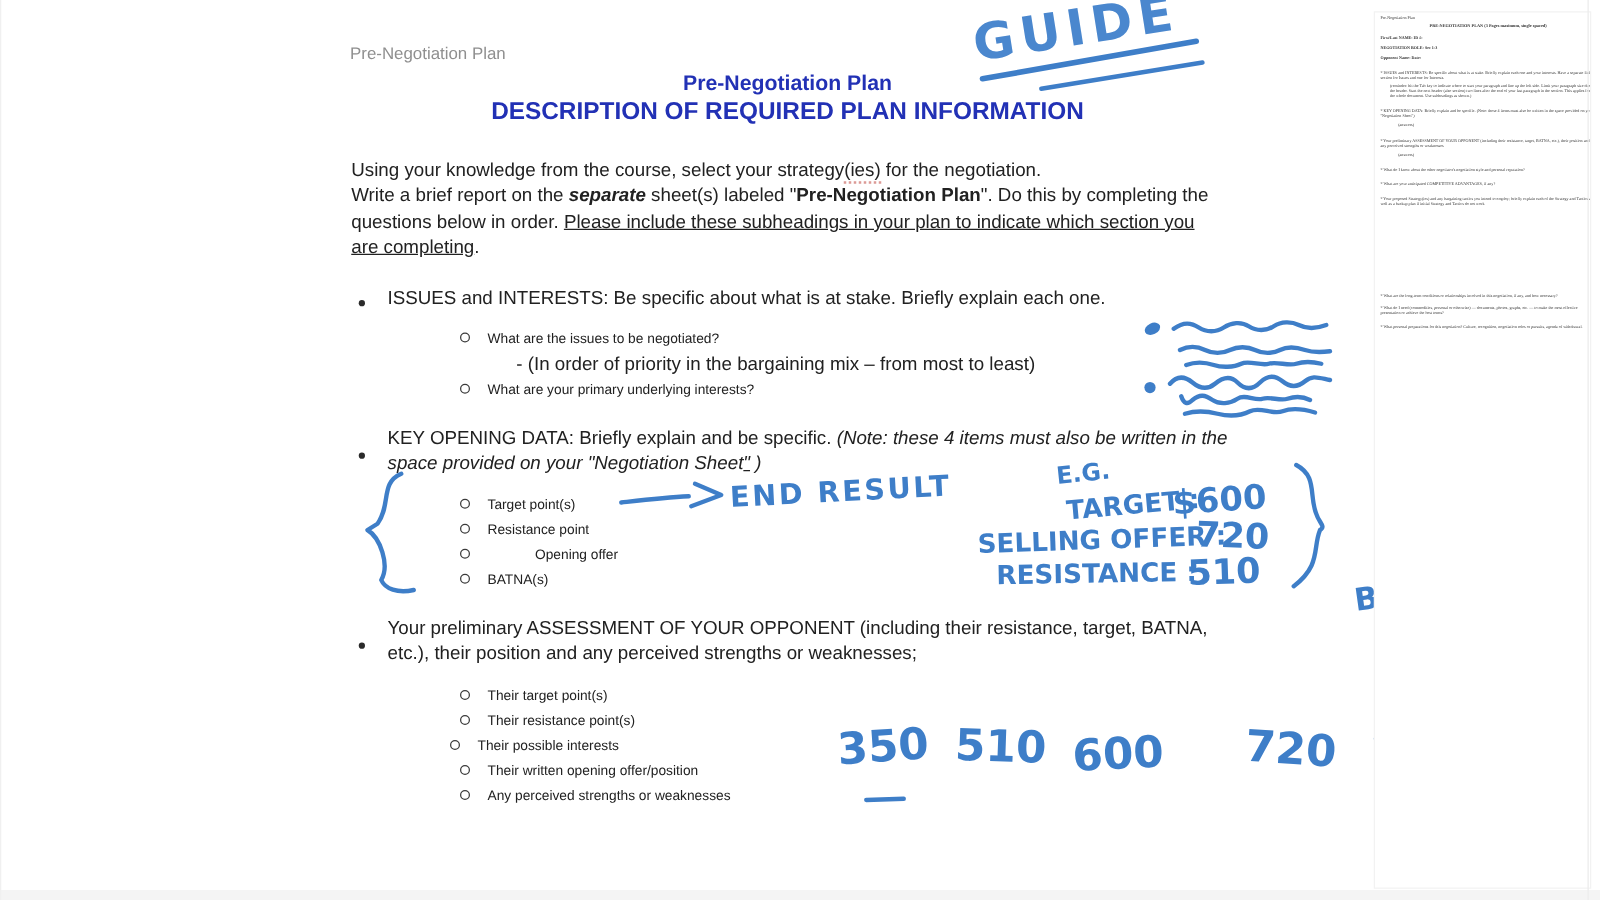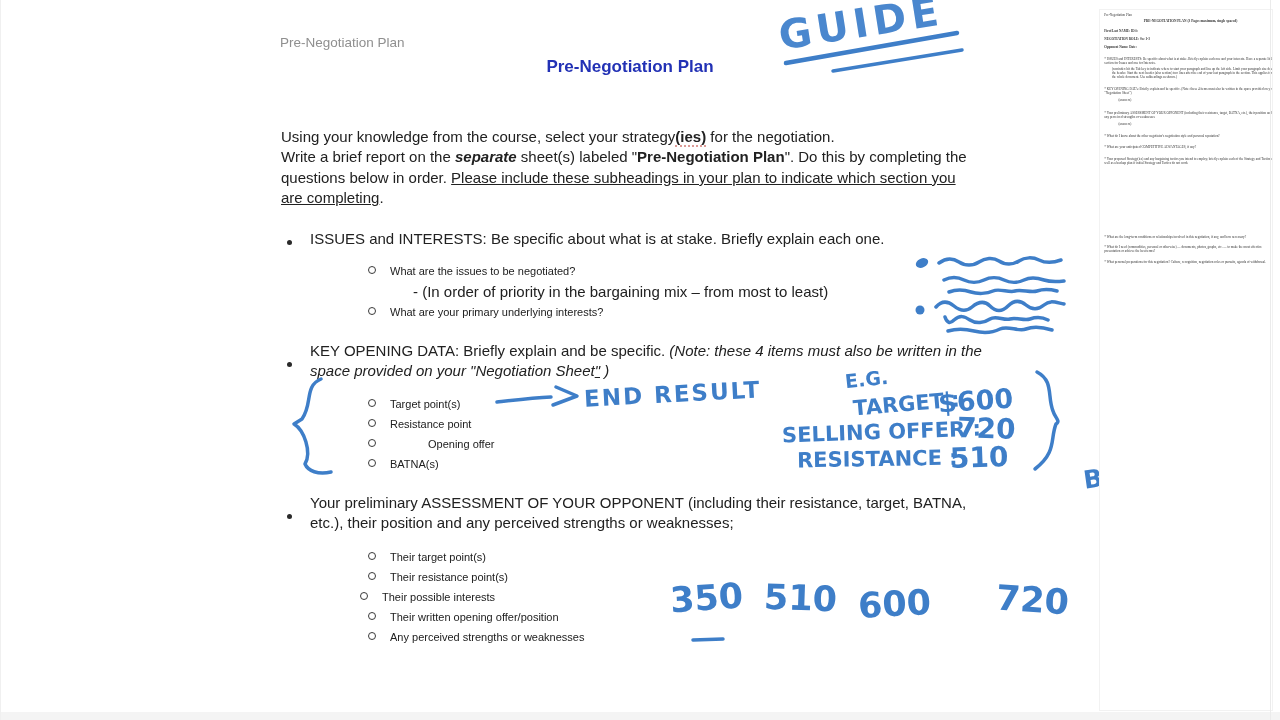--- a/index.html
+++ b/index.html
@@ -12,21 +12,21 @@
   .abs{position:absolute;}
   
   .gray-head{left:280px;top:35px;font-size:13.5px;color:#8f8f8f;}
   .doc-title{left:280px;top:56px;width:700px;text-align:center;color:#2231b5;font-weight:bold;}
   .doc-title .t1{font-size:17px;line-height:21px;}
   .doc-title .t2{font-size:19.5px;line-height:24px;}
   .intro{left:281px;top:127px;width:700px;font-size:15px;line-height:20.4px;}
   .bold-italic{font-weight:bold;font-style:italic;}
   .bold{font-weight:bold;}
   .ul{text-decoration:underline;}
-  .spellcheck{border-bottom:2px dotted #dc9a96;font-weight:bold;}
+  .spellcheck{border-bottom:2px dotted #dc9a96;}
   .italic{font-style:italic;}
   .bullet-row{display:flex;align-items:center;font-size:15px;line-height:19.5px;}
   .disc{flex:0 0 auto;width:5px;height:5px;background:#2a2a2a;border-radius:50%;margin:7px 18px 0 0;}
   .sub-row{display:flex;align-items:flex-start;font-size:11px;line-height:19px;}
   .circ{flex:0 0 auto;width:6px;height:6px;border:1.4px solid #3a3a3a;border-radius:50%;margin:4px 14px 0 0;background:transparent;}
   
   .hw{font-family:"DejaVu Sans",sans-serif;color:#3e7ec8;font-weight:bold;white-space:nowrap;}
   #hw-guide{left:778px;top:0px;font-size:40px;letter-spacing:5px;transform:rotate(-9deg);color:#4a87ce;}
   #hw-endresult{left:584px;top:381px;font-size:23px;letter-spacing:2px;transform:rotate(-3deg);}
   #hw-eg{left:845px;top:368px;font-size:19px;transform:rotate(-6deg);}
@@ -62,20 +62,21 @@
   .edge-right{left:1270px;top:0;width:1px;height:720px;background:#ebebeb;}
   .edge-left{left:0;top:0;width:1px;height:720px;background:#f0f0f0;}
 </style>
 </head>
 <body>
 
 <div class="abs gray-head">Pre-Negotiation Plan</div>
 
 <div class="abs doc-title">
   <div class="t1">Pre-Negotiation Plan</div>
+  <div class="t2">DESCRIPTION OF REQUIRED PLAN INFORMATION</div>
 </div>
 
 <div class="abs intro">
   <div><span>Using your knowledge from the course, select your strategy</span><span class="spellcheck">(ies)</span><span> for the negotiation.</span></div>
   <div><span>Write a brief report on the </span><span class="bold-italic">separate</span><span> sheet(s) labeled "</span><span class="bold">Pre-Negotiation Plan</span><span>". Do this by completing the questions below in order. </span><span class="ul">Please include these subheadings in your plan to indicate which section you are completing</span><span>.</span></div>
 </div>
 
 <div class="abs bullet-row" style="left:287px;top:229px;width:695px;">
   <span class="disc"></span>
   <span>ISSUES and INTERESTS: Be specific about what is at stake. Briefly explain each one.</span>

